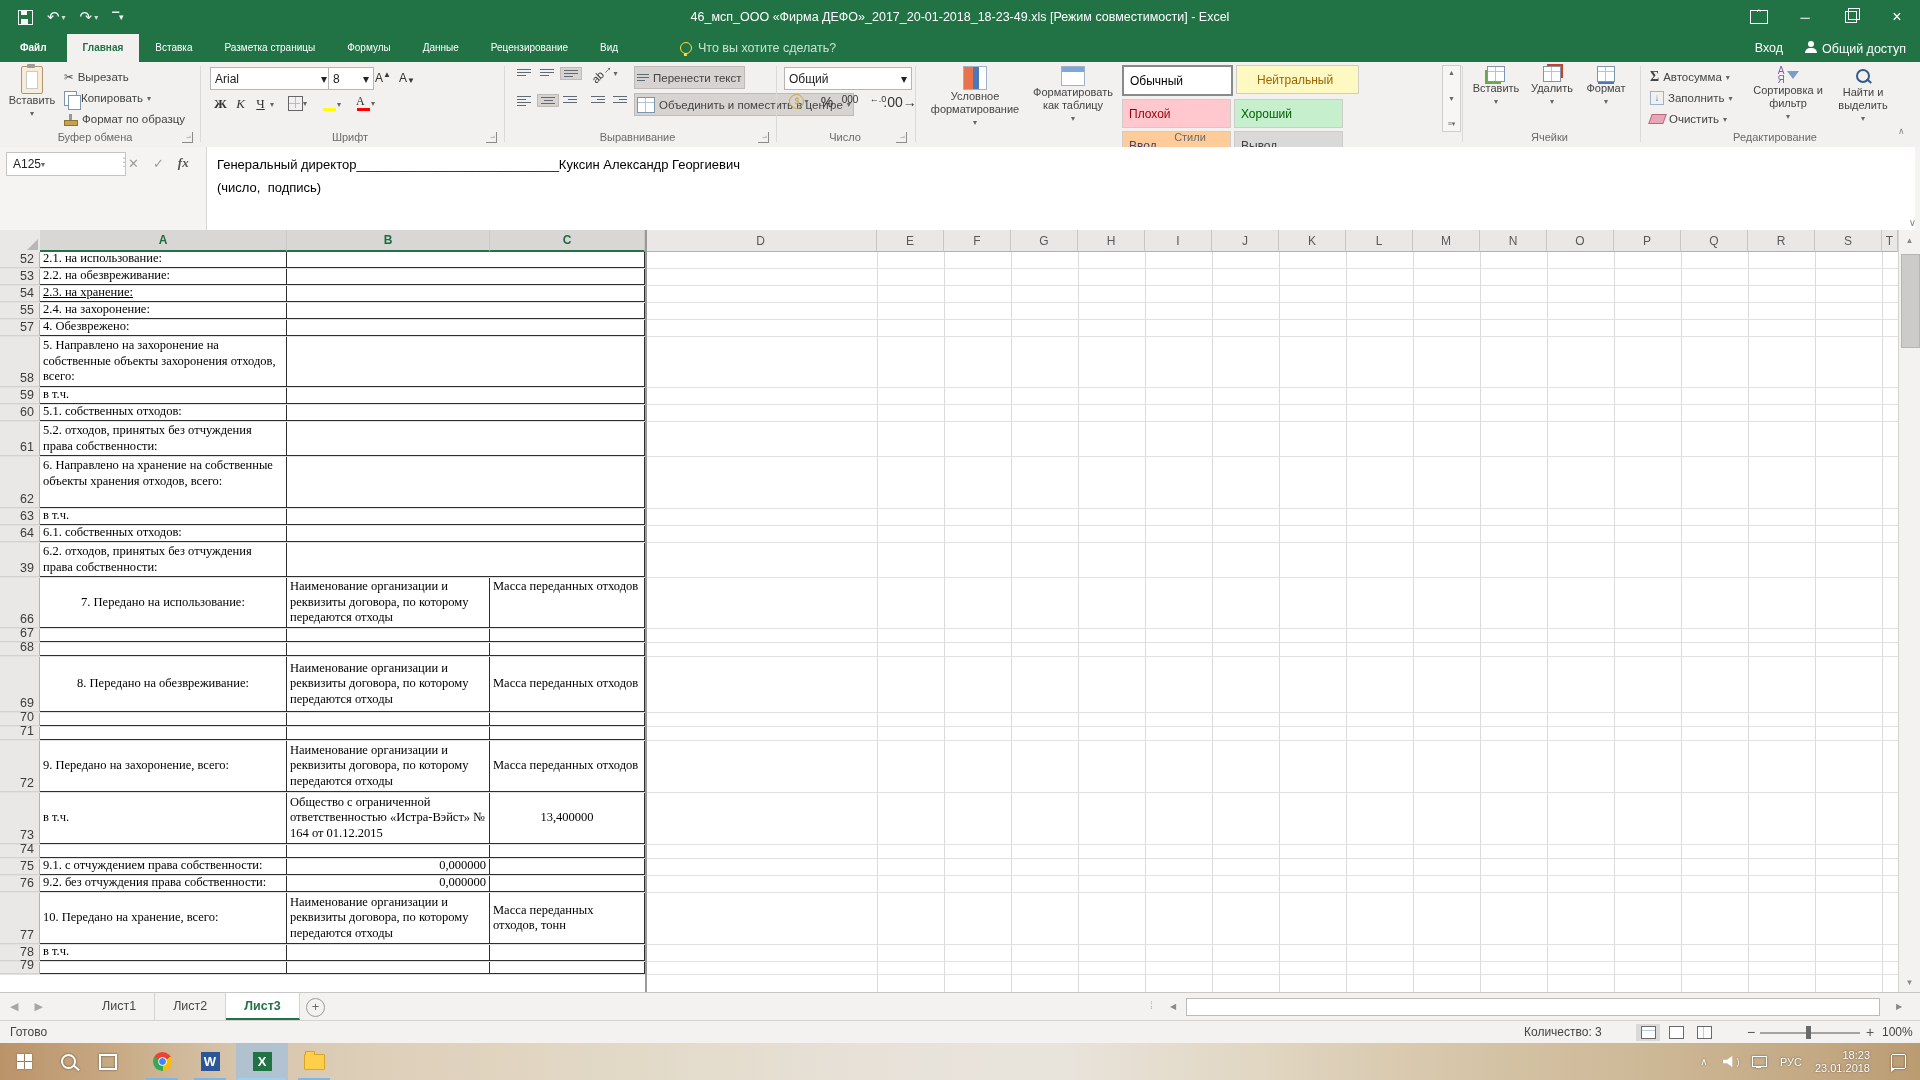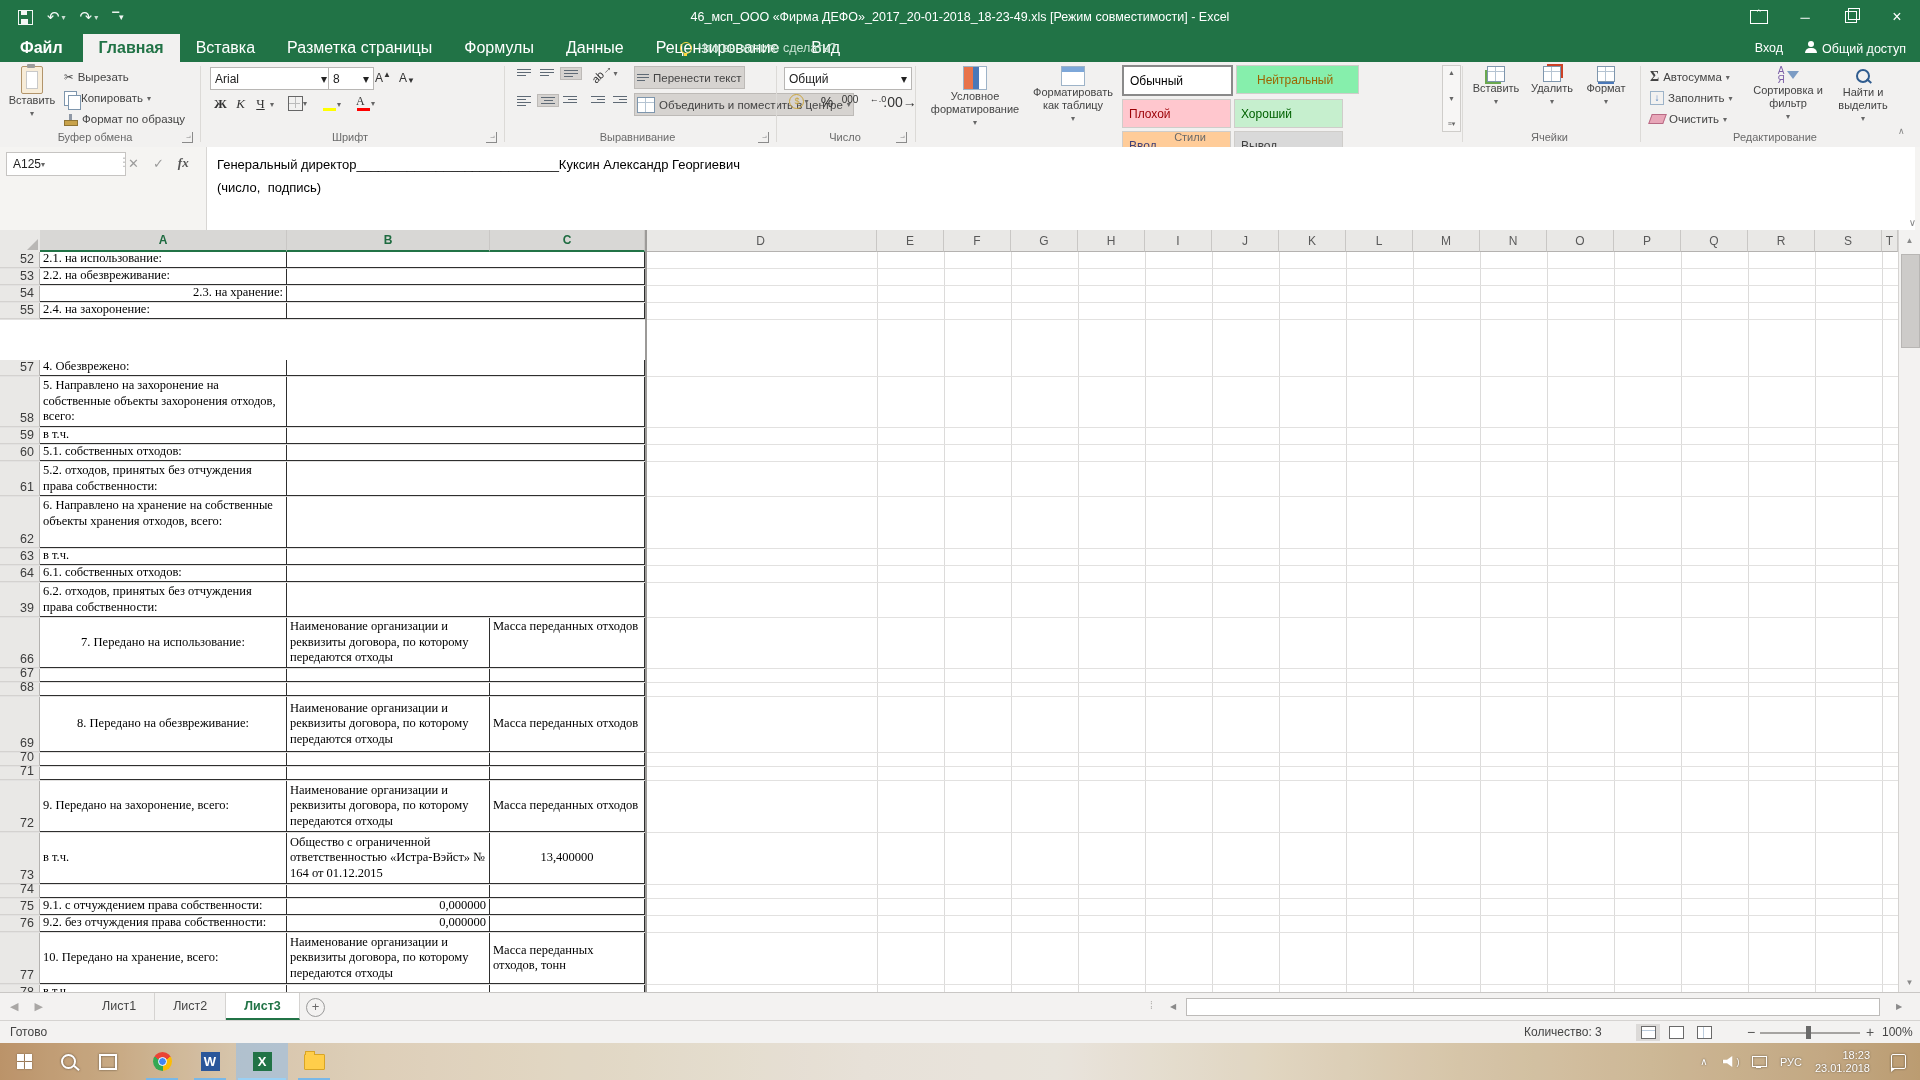--- a/index.html
+++ b/index.html
@@ -18,21 +18,21 @@
          font-size:12.5px;white-space:nowrap;overflow:hidden}
   .winbtns{position:absolute;right:0;top:0;height:34px;display:flex}
   .winbtn{width:46px;height:34px;display:flex;align-items:center;justify-content:center;font-size:13px;color:#fff}
   .ribopt{width:16px;height:12px;border:1px solid #fff;position:relative}
   .ribopt:after{content:"⌃";position:absolute;left:4px;top:-3px;font-size:9px}
   .restore{width:10px;height:10px;border:1px solid #fff;position:relative}
   .restore:before{content:"";position:absolute;left:2px;top:-4px;width:10px;height:10px;border:1px solid #fff}
 
   
   #tabrow{position:absolute;left:0;top:34px;width:1920px;height:28px;background:#217346}
-  .rtab{float:left;height:28px;line-height:28px;padding:0 16px;color:#fff;font-size:16px;cursor:default}
+  .rtab{float:left;height:28px;line-height:28px;padding:0 16px;color:#fff;font-size:10px;cursor:default}
   .rtab.file{background:#217346;font-weight:bold;padding:0 20px}
   .rtab.active{background:#f2f1f0;color:#217346;font-weight:bold}
   #tellme{position:absolute;left:680px;top:0;height:28px;display:flex;align-items:center;gap:6px;color:#c9e3d3;font-size:12.5px}
   .bulb{width:10px;height:10px;border:1.5px solid #ffd83d;border-radius:50%;position:relative}
   .bulb:after{content:"";position:absolute;left:2.5px;top:10px;width:3px;height:3px;background:#ffd83d}
   #acct{position:absolute;right:14px;top:0;height:28px;display:flex;align-items:center;gap:22px;color:#fff;font-size:12.5px}
   .person{width:12px;height:12px;position:relative;display:inline-block;margin-right:5px}
   .person:before{content:"";position:absolute;left:3px;top:0;width:6px;height:6px;border-radius:50%;background:#fff}
   .person:after{content:"";position:absolute;left:0;top:7px;width:12px;height:5px;border-radius:5px 5px 0 0;background:#fff}
 
@@ -366,21 +366,21 @@
     <span>Условное форматирование</span>
       <span class="dd">▾</span>
   </div>
   <div class="bigbtn" style="left:1030px;width:86px">
     <span style="width:22px;height:18px;border:1px solid #9db3c8;background:linear-gradient(#7da7d9 0 5px,#fff 5px)"></span>
     <span>Форматировать как таблицу</span>
       <span class="dd">▾</span>
   </div>
   <div class="gal" style="left:1122px" id="stylegal">
       <div class="galcell sel" style="background: rgb(255, 255, 255); color: rgb(0, 0, 0);">Обычный</div>
-      <div class="galcell" style="background: #86efac; color: rgb(156, 101, 0); padding-left: 20px;">Нейтральный</div>
+      <div class="galcell" style="background: #fef9c3; color: rgb(156, 101, 0); padding-left: 20px;">Нейтральный</div>
       <div class="galcell" style="background: rgb(255, 199, 206); color: rgb(156, 0, 6);">Плохой</div>
       <div class="galcell" style="background: rgb(198, 239, 206); color: rgb(0, 97, 0);">Хороший</div>
       <div class="galcell" style="background: rgb(255, 204, 153); color: rgb(63, 63, 118);">Ввод</div>
       <div class="galcell" style="background: rgb(217, 217, 217); color: rgb(63, 63, 63);">Вывод</div>
     </div>
   <div class="galscroll" style="left:1442px">
       <span>▲</span>
       <span>▼</span>
       <span>≡▾</span>
     </div>
@@ -505,37 +505,37 @@
       <div class="rownum">53</div>
       <div class="gcell" style="left: 40px; width: 247px; align-items: flex-end; justify-content: flex-start; text-align: left;">
         <span>2.2. на обезвреживание:</span>
       </div>
       <div class="gcell" style="left: 287px; width: 358px; align-items: flex-end; justify-content: flex-start; text-align: left;">
         <span></span>
       </div>
     </div>
     <div class="grow" style="height: 17px;">
       <div class="rownum">54</div>
-      <div class="gcell" style="left: 40px; width: 247px; align-items: flex-end; justify-content: flex-end; text-align: left;">
+      <div class="gcell" style="left: 40px; width: 247px; align-items: flex-end; justify-content: flex-start; text-align: left; text-decoration: underline;">
         <span>2.3. на хранение:</span>
       </div>
       <div class="gcell" style="left: 287px; width: 358px; align-items: flex-end; justify-content: flex-start; text-align: left;">
         <span></span>
       </div>
     </div>
     <div class="grow" style="height: 17px;">
       <div class="rownum">55</div>
       <div class="gcell" style="left: 40px; width: 247px; align-items: flex-end; justify-content: flex-start; text-align: left;">
         <span>2.4. на захоронение:</span>
       </div>
       <div class="gcell" style="left: 287px; width: 358px; align-items: flex-end; justify-content: flex-start; text-align: left;">
         <span></span>
       </div>
     </div>
-    <div class="grow" style="height: 17px; margin-top: 40px;">
+    <div class="grow" style="height: 17px;">
       <div class="rownum">57</div>
       <div class="gcell" style="left: 40px; width: 247px; align-items: flex-end; justify-content: flex-start; text-align: left;">
         <span>4. Обезврежено:</span>
       </div>
       <div class="gcell" style="left: 287px; width: 358px; align-items: flex-end; justify-content: flex-start; text-align: left;">
         <span></span>
       </div>
     </div>
     <div class="grow" style="height: 51px;">
       <div class="rownum">58</div>

